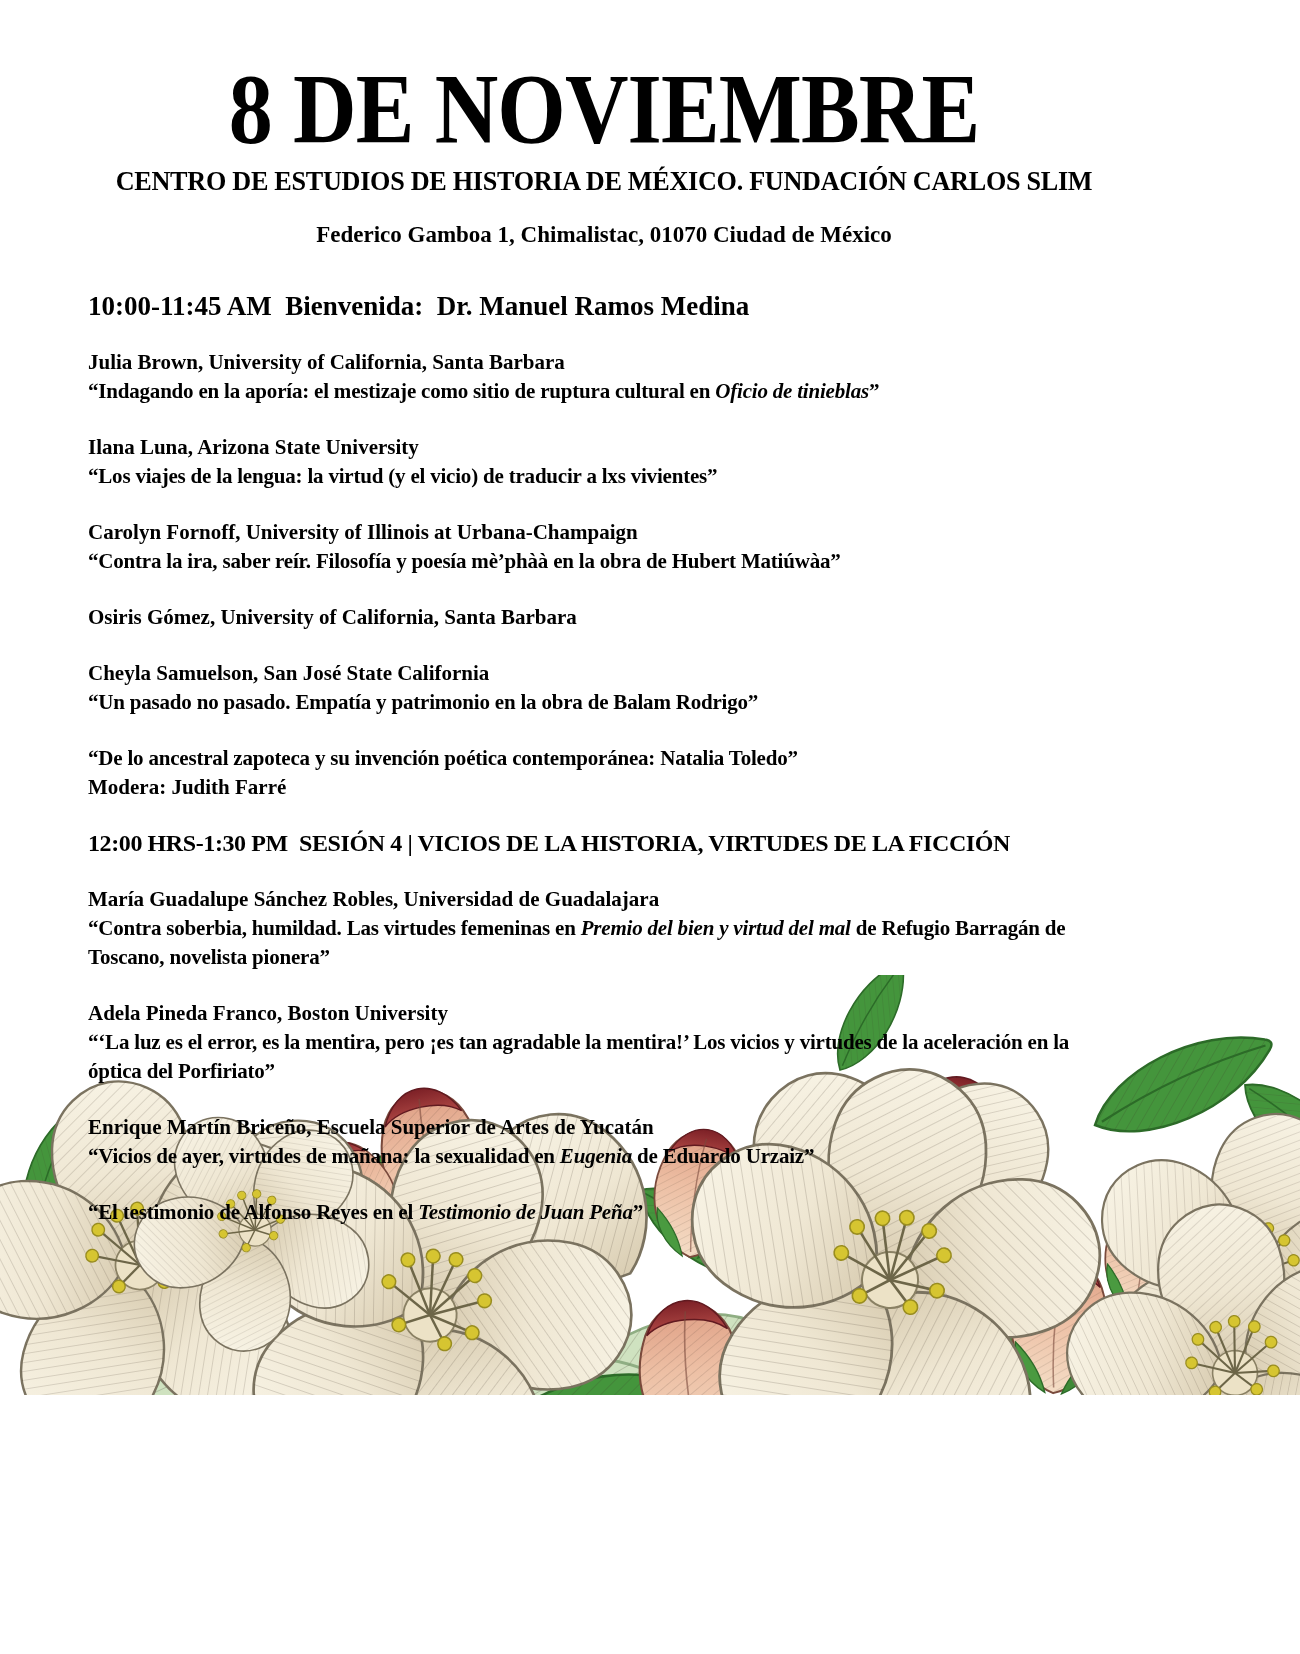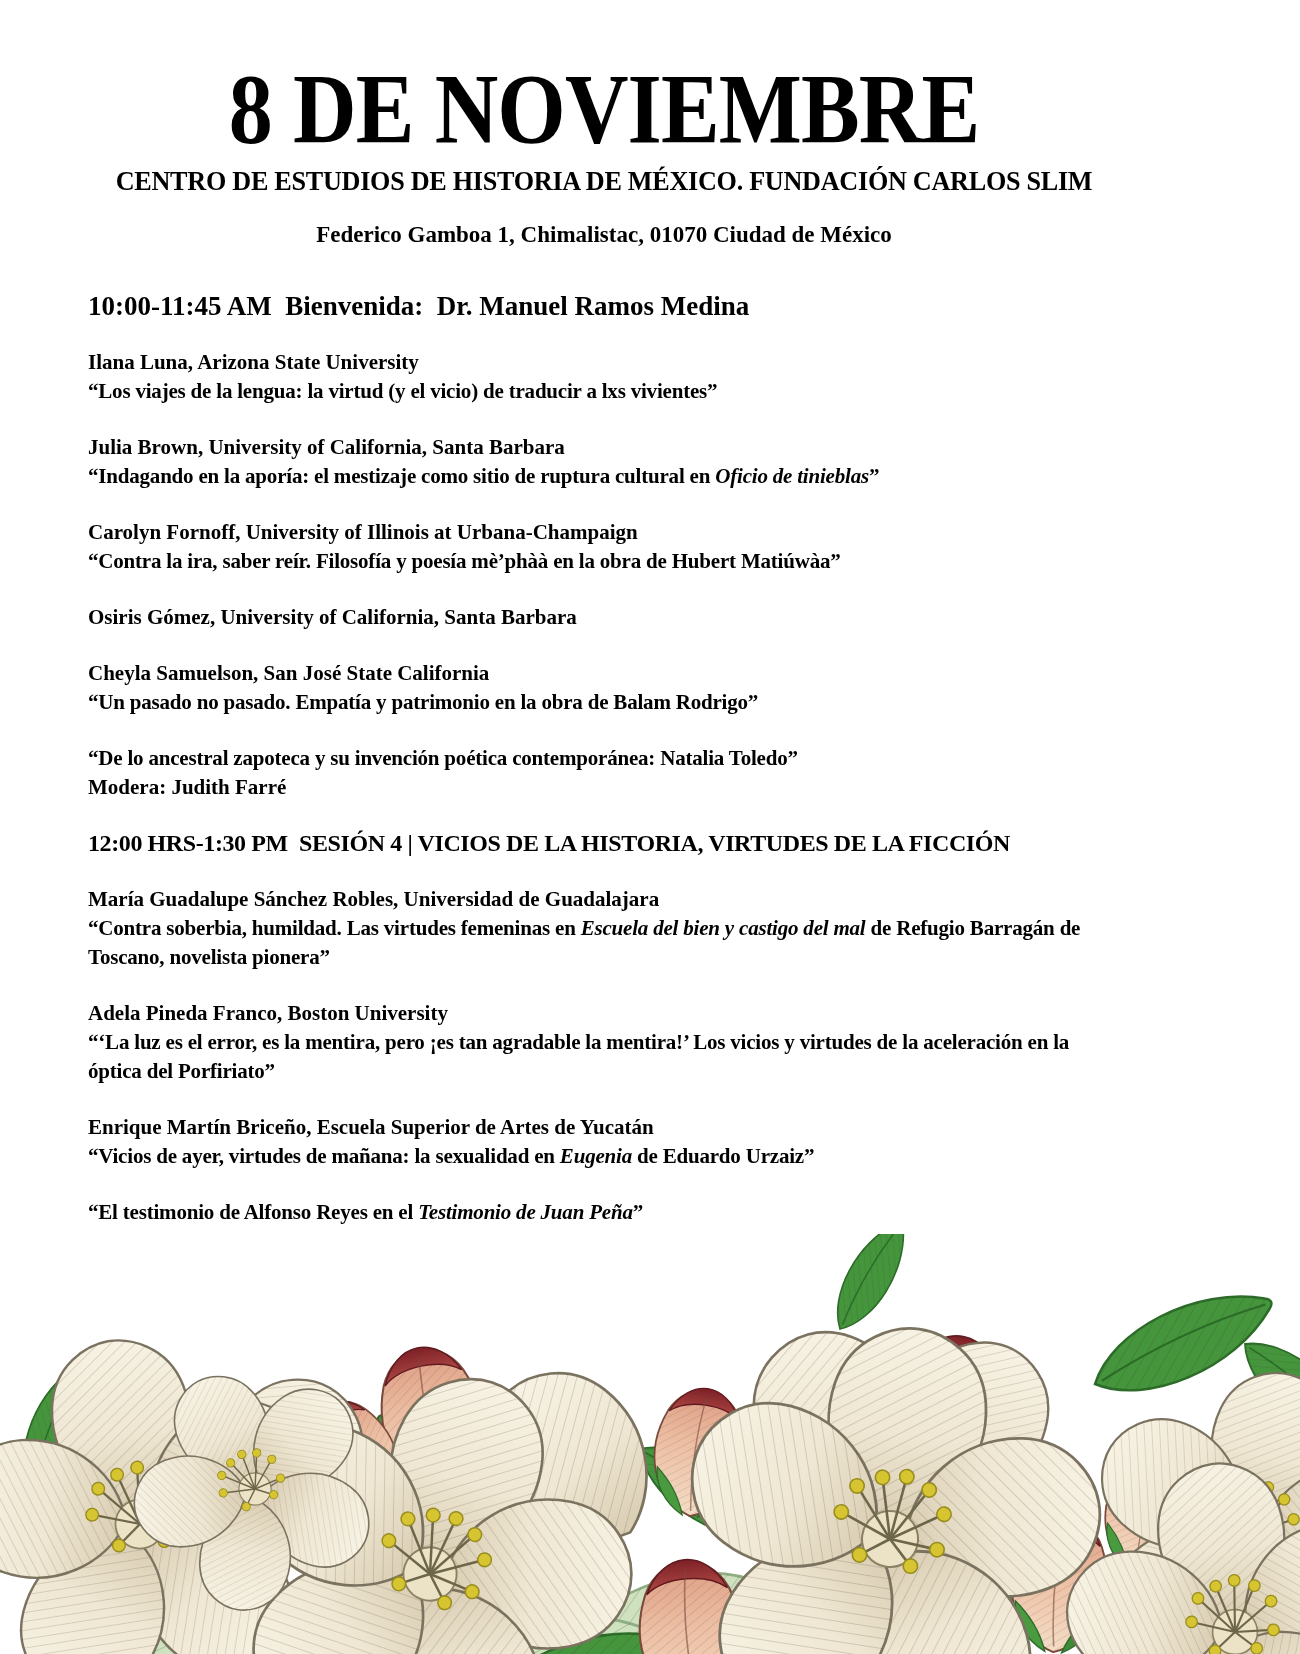--- a/index.html
+++ b/index.html
@@ -1,17 +1,17 @@
 <!DOCTYPE html>
 <html><head>
 <meta charset="utf-8">
 <style>
   html,body{margin:0;padding:0;background:#ffffff;}
   body{width:1300px;height:1654px;overflow:hidden;font-family:"Liberation Serif",serif;color:#000;}
-  .page{position:relative;width:1300px;height:1654px;}
+  .page{position:relative;width:1300px;height:1395px;}
 
   
   .content{position:relative;z-index:1;padding:58px 180px 0 88px;}
   header{text-align:center;}
   .title{font-size:100px;font-weight:700;line-height:102px;letter-spacing:-1px;
          transform:scaleX(0.88);transform-origin:50% 50%;white-space:nowrap;}
   .venue{font-size:27px;font-weight:700;line-height:30px;margin-top:6px;
          transform:scaleX(0.97);transform-origin:50% 50%;white-space:nowrap;letter-spacing:-0.3px;}
   .address{font-size:23px;font-weight:700;line-height:30px;margin-top:24px;}
 
@@ -173,46 +173,46 @@
   <div class="content">
     <header>
       <div class="title">8 DE NOVIEMBRE</div>
       <div class="venue">CENTRO DE ESTUDIOS DE HISTORIA DE MÉXICO. FUNDACIÓN CARLOS SLIM</div>
       <div class="address">Federico Gamboa 1, Chimalistac, 01070 Ciudad de México</div>
     </header>
 
     <main class="program">
         <div class="block welcome">10:00-11:45 AM  Bienvenida:  Dr. Manuel Ramos Medina</div>
         <div class="block entry">
+          <div class="name">Julia Brown, University of California, Santa Barbara</div>
+          <div class="quote"><span>“Indagando en la aporía: el mestizaje como sitio de ruptura cultural en </span><em>Oficio de tinieblas</em><span>”</span></div>
+        </div>
+        <div class="block entry">
           <div class="name">Ilana Luna, Arizona State University</div>
           <div class="quote"><span>“Los viajes de la lengua: la virtud (y el vicio) de traducir a lxs vivientes”</span></div>
         </div>
         <div class="block entry">
-          <div class="name">Julia Brown, University of California, Santa Barbara</div>
-          <div class="quote"><span>“Indagando en la aporía: el mestizaje como sitio de ruptura cultural en </span><em>Oficio de tinieblas</em><span>”</span></div>
-        </div>
-        <div class="block entry">
           <div class="name">Carolyn Fornoff, University of Illinois at Urbana-Champaign</div>
           <div class="quote"><span>“Contra la ira, saber reír. Filosofía y poesía mè’phàà en la obra de Hubert Matiúwàa”</span></div>
         </div>
         <div class="block entry">
           <div class="name">Osiris Gómez, University of California, Santa Barbara</div>
         </div>
         <div class="block entry">
           <div class="name">Cheyla Samuelson, San José State California</div>
           <div class="quote"><span>“Un pasado no pasado. Empatía y patrimonio en la obra de Balam Rodrigo”</span></div>
         </div>
         <div class="block entry">
           <div class="quote"><span>“De lo ancestral zapoteca y su invención poética contemporánea: Natalia Toledo”</span></div>
           <div class="moderator">Modera: Judith Farré</div>
         </div>
         <div class="block session">12:00 HRS-1:30 PM  SESIÓN 4 | VICIOS DE LA HISTORIA, VIRTUDES DE LA FICCIÓN</div>
         <div class="block entry">
           <div class="name">María Guadalupe Sánchez Robles, Universidad de Guadalajara</div>
-          <div class="quote"><span>“Contra soberbia, humildad. Las virtudes femeninas en </span><em>Escuela del bien y castigo del mal</em><span> de Refugio Barra­gán de Toscano, novelista pionera”</span></div>
+          <div class="quote"><span>“Contra soberbia, humildad. Las virtudes femeninas en </span><em>Premio del bien y virtud del mal</em><span> de Refugio Barra­gán de Toscano, novelista pionera”</span></div>
         </div>
         <div class="block entry">
           <div class="name">Adela Pineda Franco, Boston University</div>
           <div class="quote"><span>“‘La luz es el error, es la mentira, pero ¡es tan agradable la mentira!’ Los vicios y virtudes de la aceleración en la óptica del Porfiriato”</span></div>
         </div>
         <div class="block entry">
           <div class="name">Enrique Martín Briceño, Escuela Superior de Artes de Yucatán</div>
           <div class="quote"><span>“Vicios de ayer, virtudes de mañana: la sexualidad en </span><em>Eugenia</em><span> de Eduardo Urzaiz”</span></div>
         </div>
         <div class="block entry">

